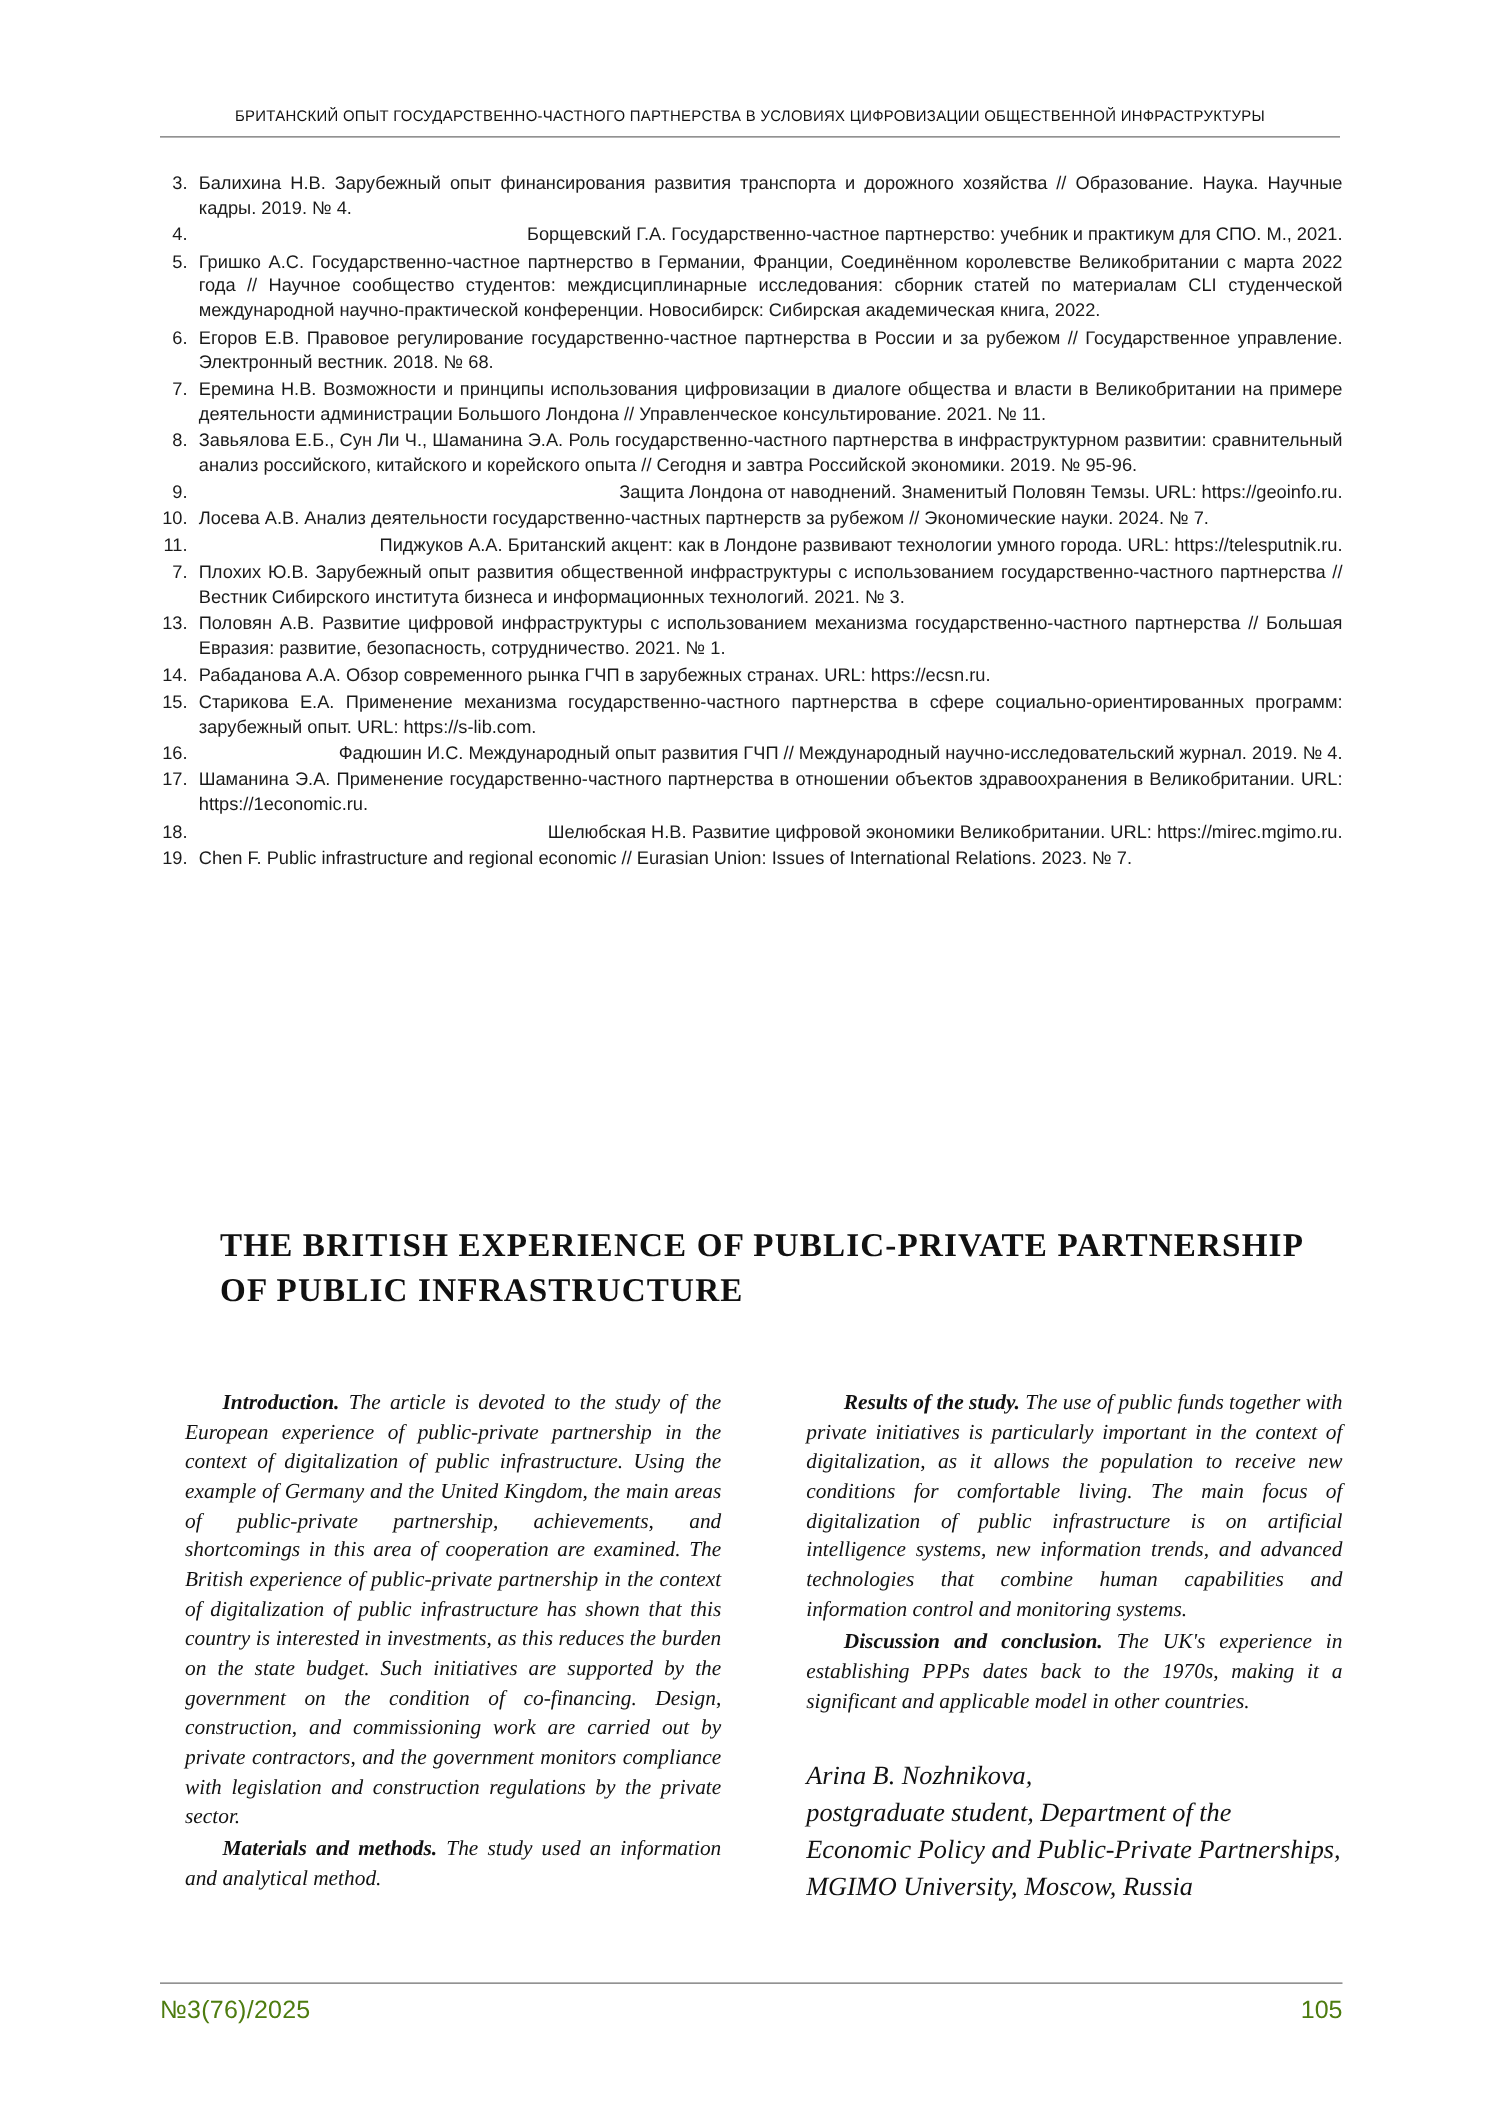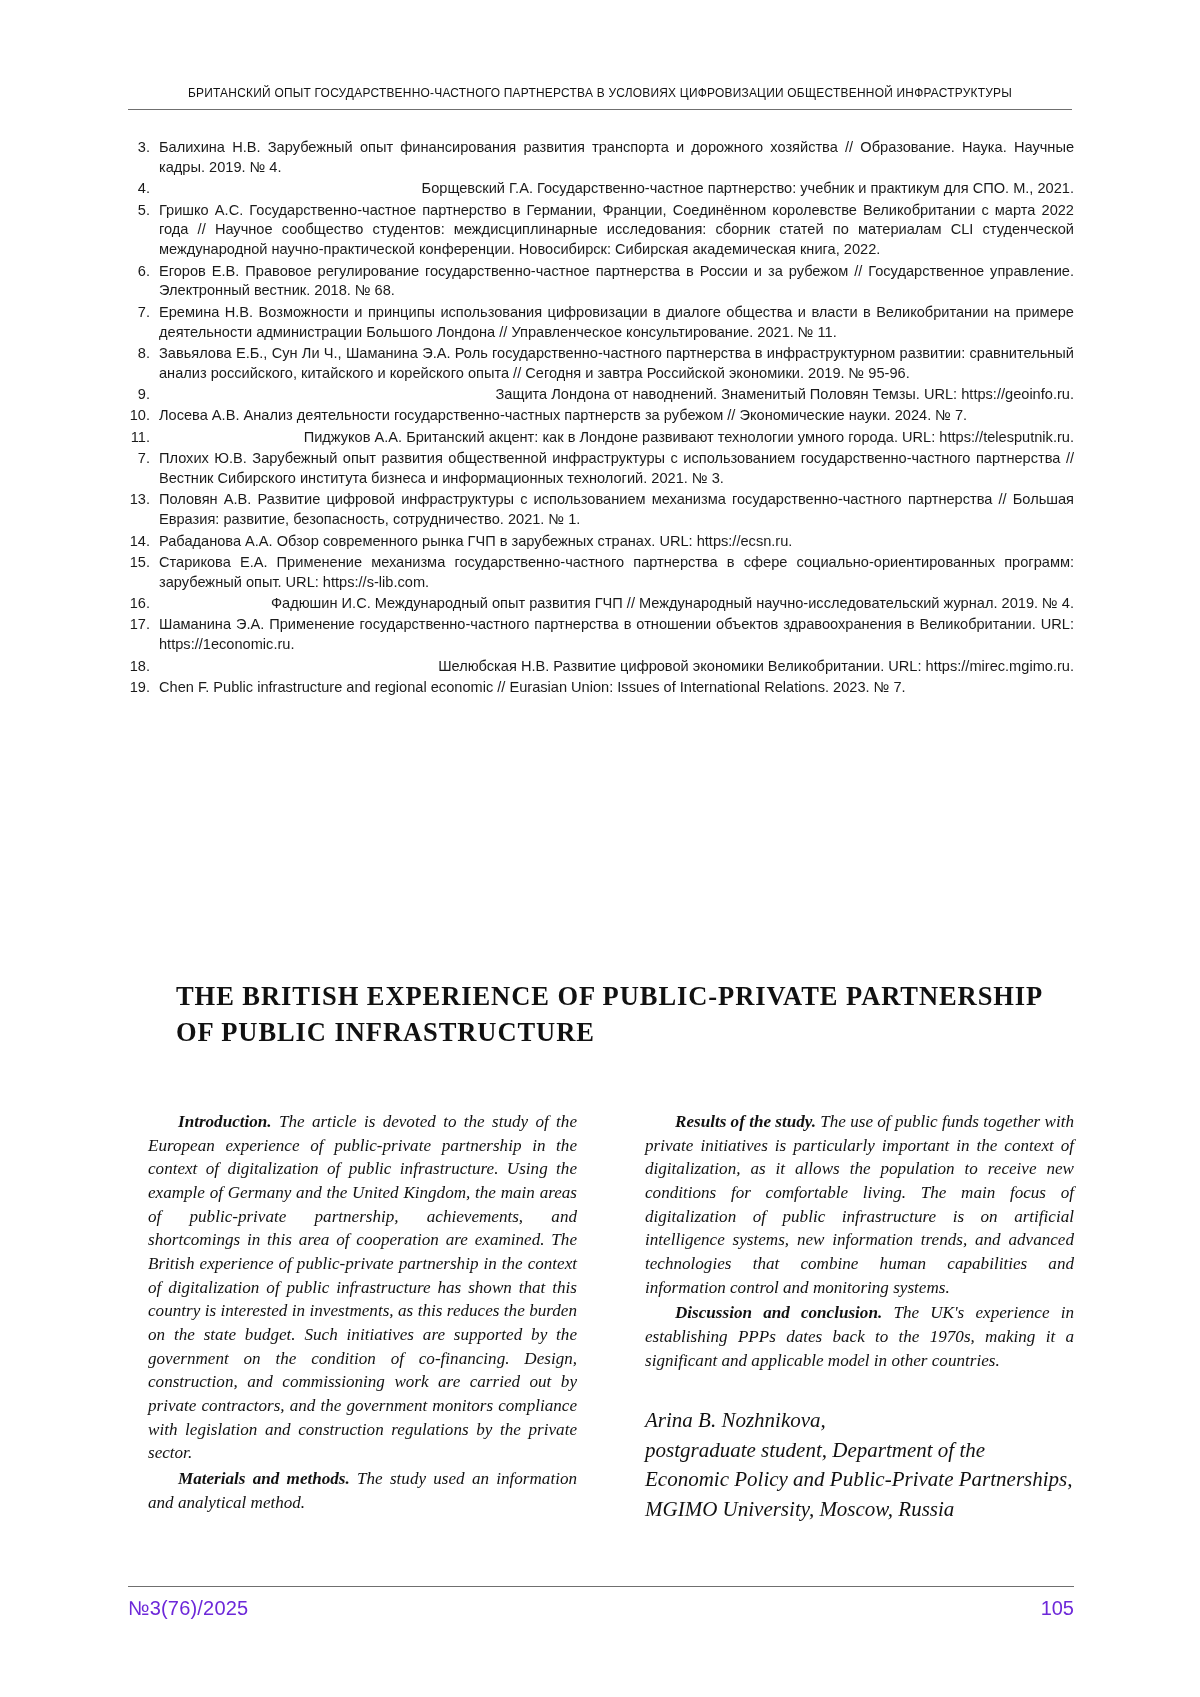--- a/index.html
+++ b/index.html
@@ -143,21 +143,21 @@
   .footer {
     position: absolute;
     left: 128px;
     top: 1597px;
     width: 946px;
     display: flex;
     justify-content: space-between;
     align-items: baseline;
     font-family: "Liberation Sans", sans-serif;
     font-size: 20px;
-    color: #6d28d9;
+    color: #4d7c0f;
   }
   .footer .issue { letter-spacing: 0.01em; }
   .footer .pageno { font-size: 20px; }
 </style>
 </head>
 <body>
 
 <div class="page">
 
   <div class="runhead-wrap">

